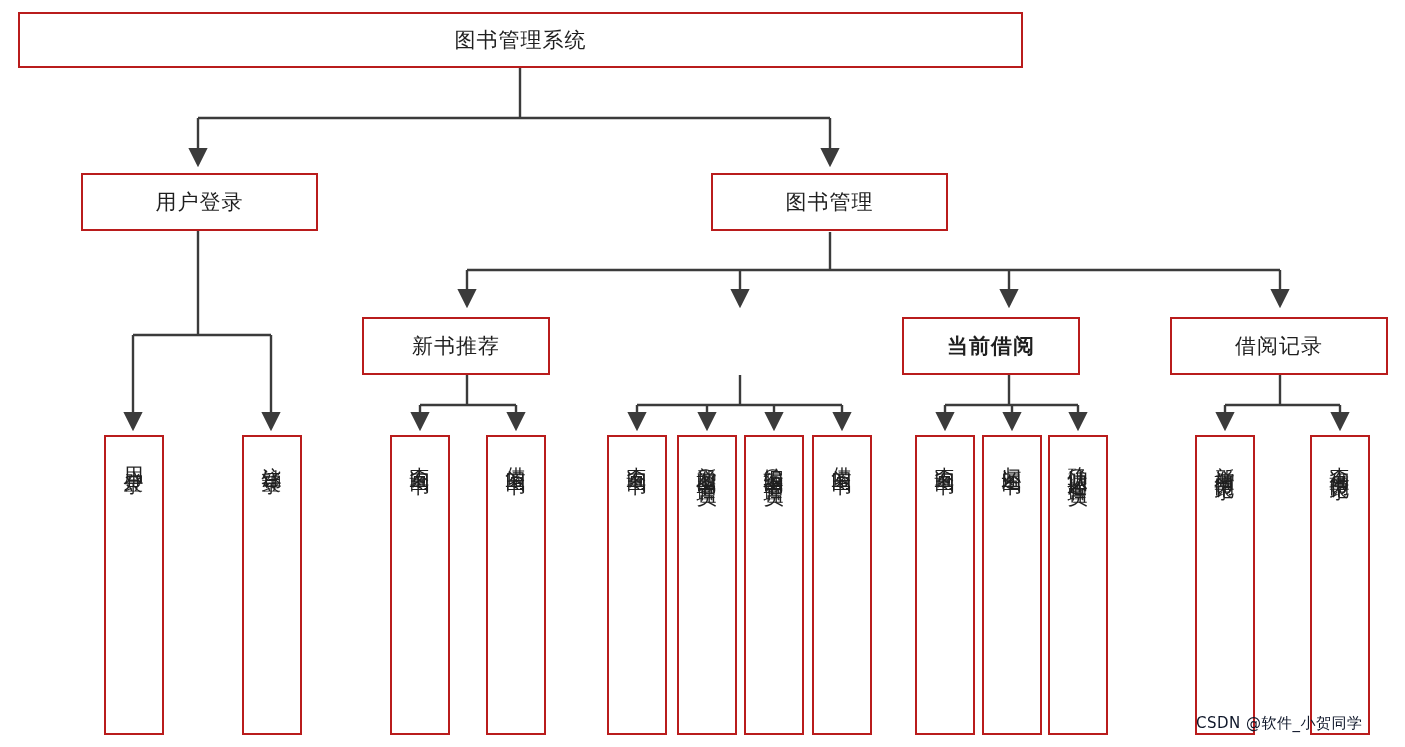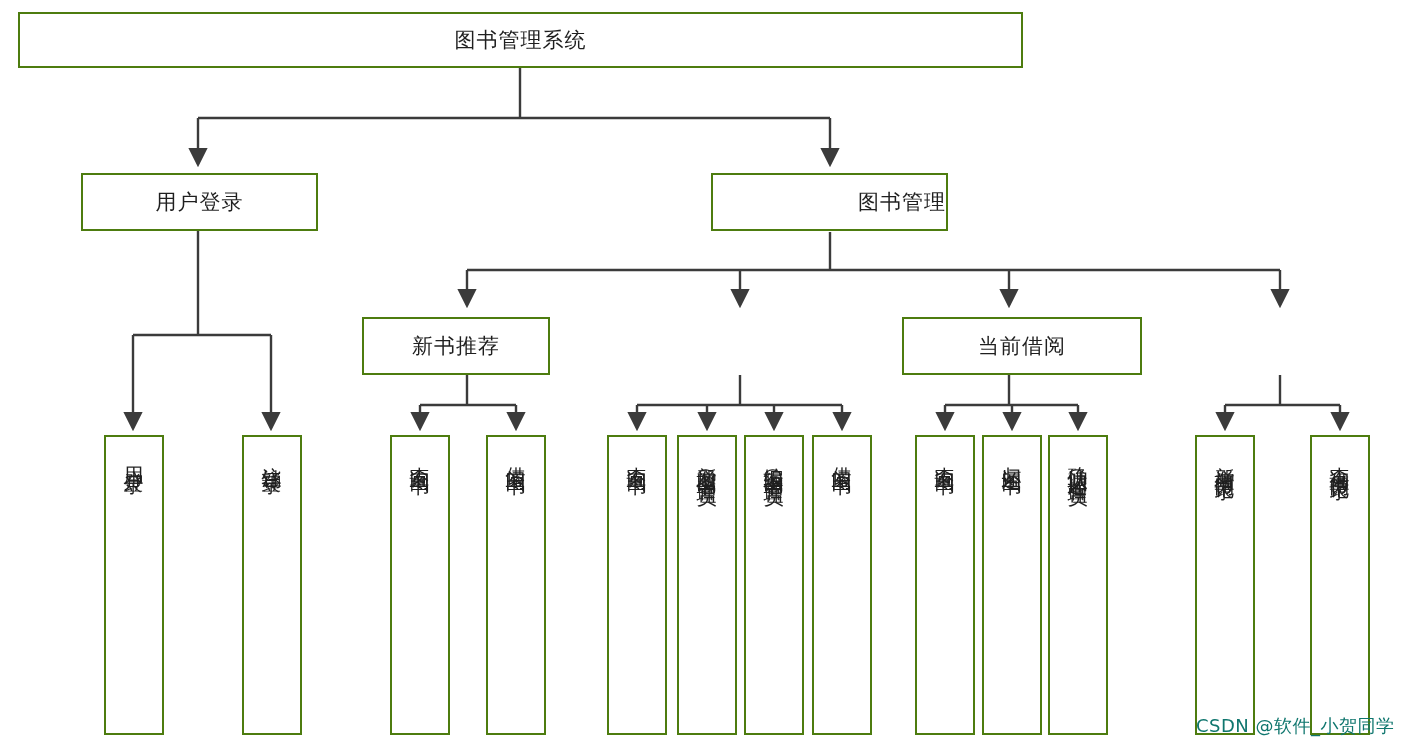--- a/index.html
+++ b/index.html
@@ -23,21 +23,21 @@
     left: 0;
     top: 0;
     width: 1405px;
     height: 747px;
     pointer-events: none;
   }
   .node {
     position: absolute;
     box-sizing: border-box;
     background: #ffffff;
-    border: 2px solid #4d7c0f;
+    border: 2px solid #b91c1c;
     display: flex;
     align-items: center;
     justify-content: center;
     color: #1f1f1f;
     z-index: 2;
   }
   .node .label {
     font-size: 21px;
     line-height: 1.25;
     letter-spacing: 1px;
@@ -53,22 +53,22 @@
     text-orientation: upright;
     font-size: 20px;
     letter-spacing: 3px;
     line-height: 1;
     white-space: nowrap;
   }
   .watermark {
     position: absolute;
     left: 1196px;
     top: 714px;
-    font-size: 18px;
-    color: #0f766e;
+    font-size: 15px;
+    color: #0f172a;
     letter-spacing: 0.5px;
     white-space: nowrap;
     z-index: 3;
   }
 </style>
 </head>
 <body>
 
 <div id="canvas">
 
@@ -123,33 +123,36 @@
   </svg>
 
   <div class="node" style="left:18px; top:12px; width:1005px; height:56px;">
     <span class="label">图书管理系统</span>
   </div>
 
   <div class="node" style="left:81px; top:173px; width:237px; height:58px;">
     <span class="label">用户登录</span>
   </div>
 
-  <div class="node" style="left:711px; top:173px; width:237px; height:58px;justify-content:flex-end;">
+  <div class="node" style="left:711px; top:173px; width:237px; height:58px;">
     <span class="label">图书管理</span>
   </div>
 
   <div class="node" style="left:362px; top:317px; width:188px; height:58px;">
     <span class="label">新书推荐</span>
   </div>
 
 
-  <div class="node" style="left:902px; top:317px; width:240px; height:58px;">
+  <div class="node" style="left:902px; top:317px; width:178px; height:58px;font-weight:bold;">
     <span class="label">当前借阅</span>
   </div>
 
+  <div class="node" style="left:1170px; top:317px; width:218px; height:58px;">
+    <span class="label">借阅记录</span>
+  </div>
 
   <div class="node leaf" style="left:104px; top:435px; width:60px; height:300px;">
     <span class="label">用户登录</span>
   </div>
 
   <div class="node leaf" style="left:242px; top:435px; width:60px; height:300px;">
     <span class="label">注销登录</span>
   </div>
 
   <div class="node leaf" style="left:390px; top:435px; width:60px; height:300px;">

